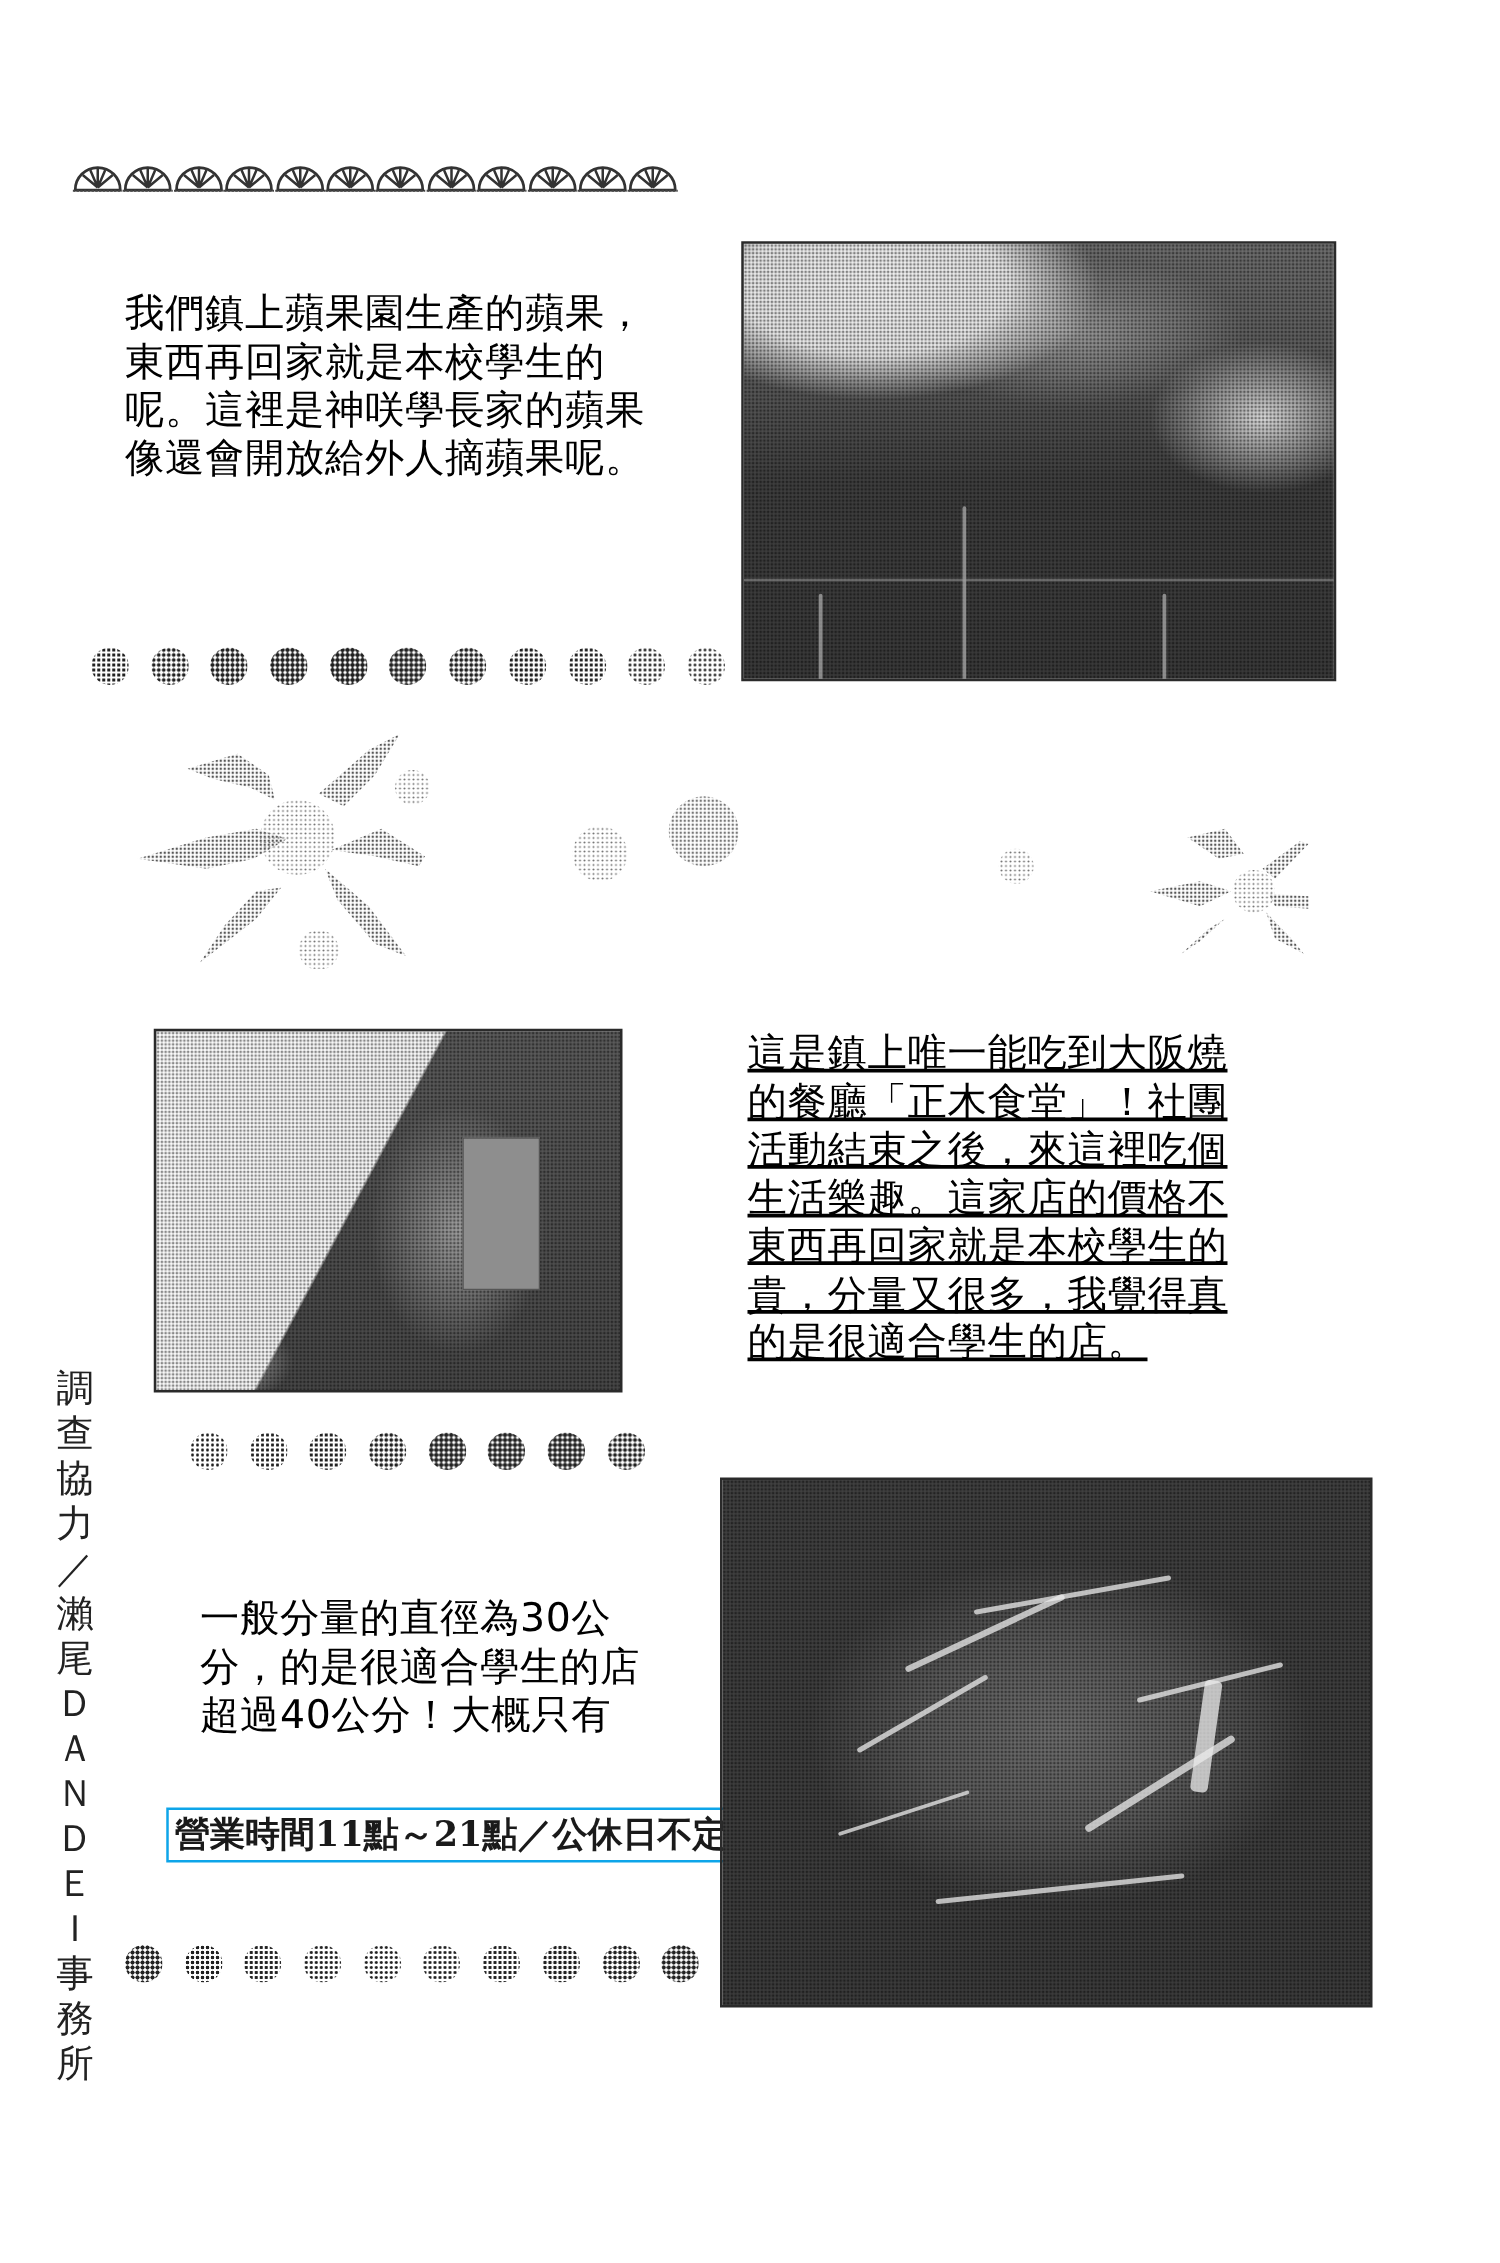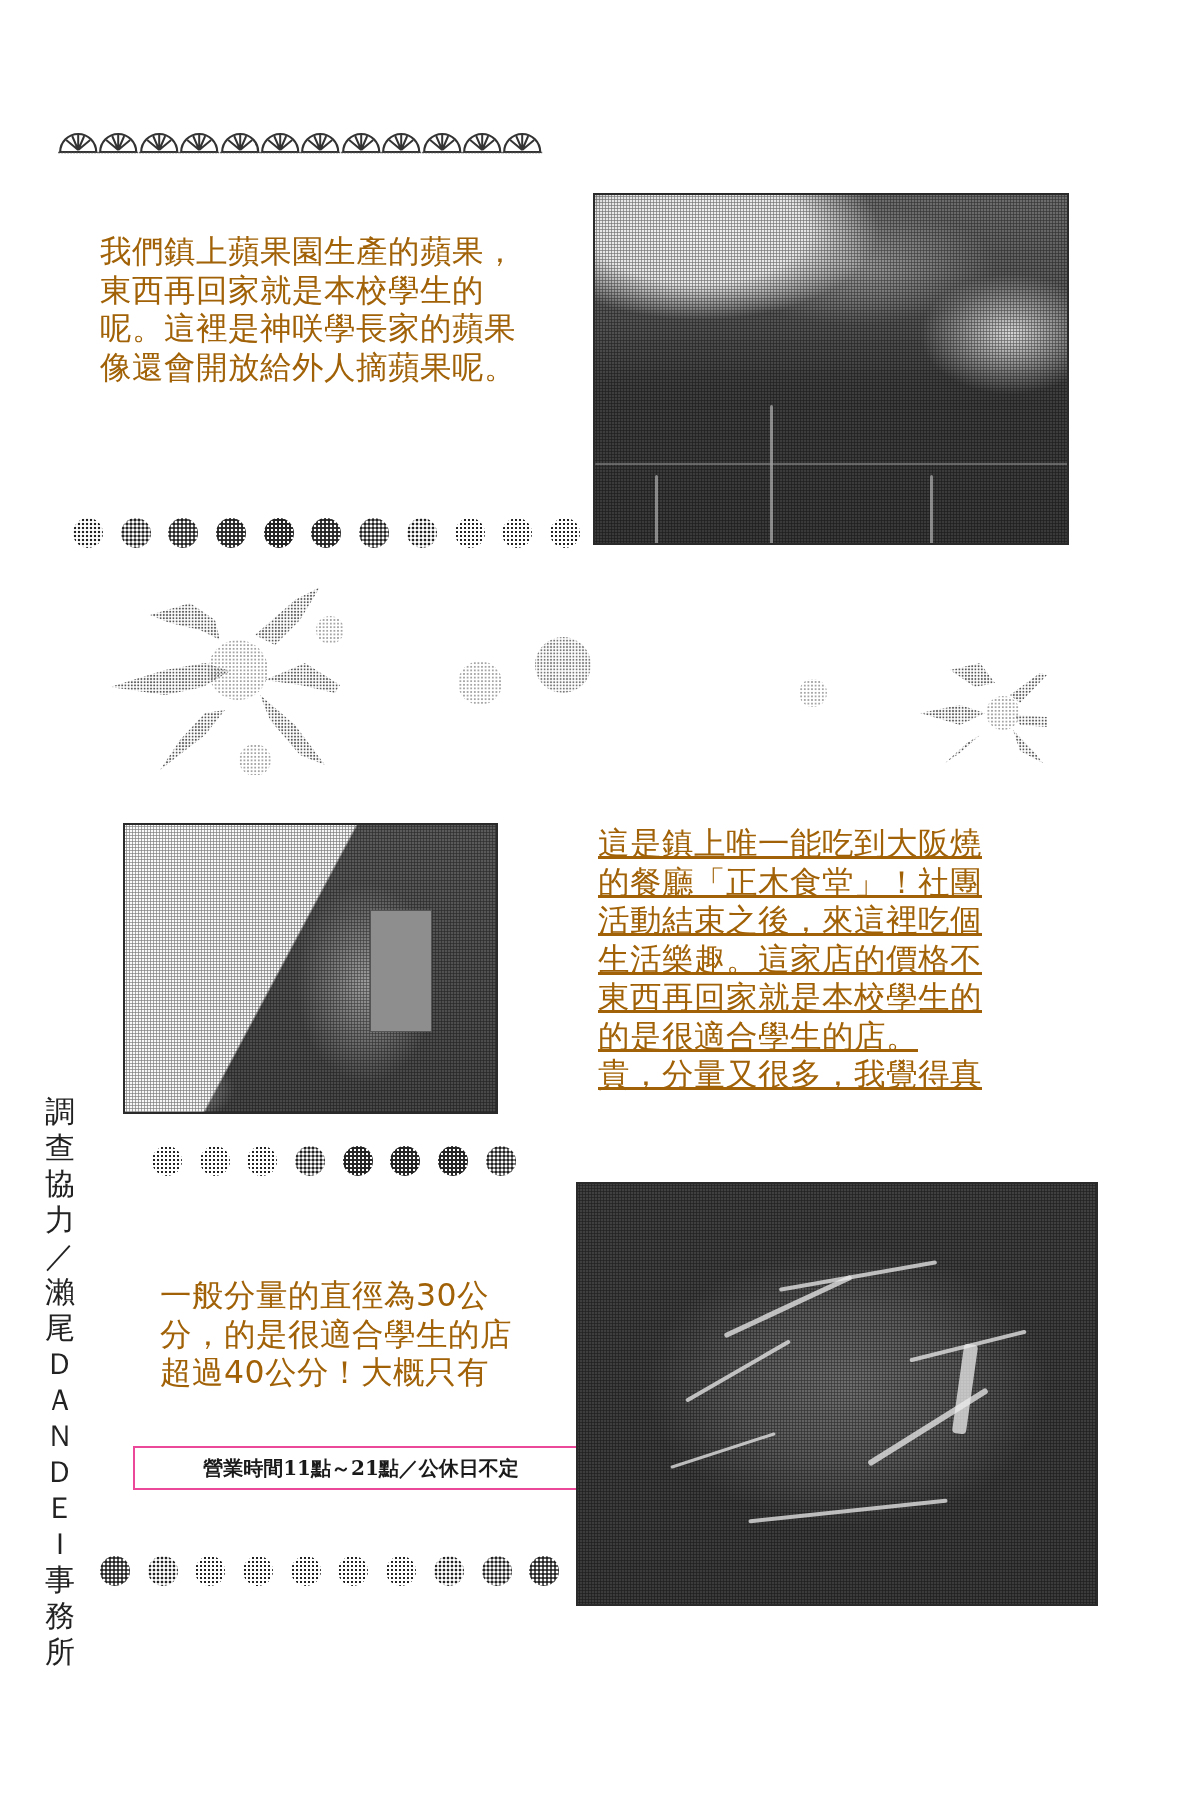--- a/index.html
+++ b/index.html
@@ -9,21 +9,21 @@
     font-family: "DejaVu Sans", "Liberation Sans", sans-serif;
   }
   .abs { position: absolute; }
 
   
   .lace { left: 58px; top: 128px; width: 485px; height: 26px; display: flex; }
   .lace-item { width: 40.4px; height: 26px; position: relative; }
   .lace-item svg { width: 100%; height: 100%; display: block; }
 
   
-  .para { font-size: 31.5px; line-height: 38.5px; letter-spacing: 0.5px; color: #a16207; }
+  .para { font-size: 31.5px; line-height: 38.5px; letter-spacing: 0.5px; color: #000000; }
   .para div { white-space: nowrap; }
   .p1 { left: 100px; top: 232px; }
   .p2 { left: 598px; top: 824px; text-decoration: underline; }
   .p3 { left: 160px; top: 1276px; }
 
   
   .photo {
     border: 2px solid #2a2a2a; box-sizing: border-box; overflow: hidden;
     background-color: #3a3a3a;
   }
@@ -59,23 +59,23 @@
   .row1 { left: 73px; top: 518px; }
   .row2 { left: 152px; top: 1146px; }
   .row3 { left: 100px; top: 1556px; }
 
   
   .deco { pointer-events: none; }
 
   
   .hours-box {
     left: 133px; top: 1446px; width: 456px; height: 44px;
-    border: 2px solid #ec4899; box-sizing: border-box;
+    border: 2px solid #0ea5e9; box-sizing: border-box;
     font-family: "DejaVu Serif", "Liberation Serif", serif;
-    font-weight: bold; font-size: 20px; line-height: 40px;
+    font-weight: bold; font-size: 28px; line-height: 40px;
     text-align: center; white-space: nowrap; color: #1a1a1a; letter-spacing: 0px;
   }
 
   
   .credit {
     left: 40px; top: 1094px; width: 40px;
     font-family: "DejaVu Serif", "Liberation Serif", serif;
     font-size: 30px; line-height: 36px; color: #222;
     text-align: center;
   }
@@ -246,22 +246,22 @@
 <div class="abs photo photo-shop">
   <div class="dots"></div>
   <div class="abs" style="left:245px;top:85px;width:60px;height:120px;background:#8e8e8e;border:1px solid #555"></div>
 </div>
 <div class="abs para p2" id="p2">
     <div>這是鎮上唯一能吃到大阪燒</div>
     <div>的餐廳「正木食堂」！社團</div>
     <div>活動結束之後，來這裡吃個</div>
     <div>生活樂趣。這家店的價格不</div>
     <div>東西再回家就是本校學生的</div>
+    <div>貴，分量又很多，我覺得真</div>
     <div>的是很適合學生的店。</div>
-    <div>貴，分量又很多，我覺得真</div>
   </div>
 
 <div class="abs dot-row row2" id="row2">
     <div class="hdot" style="width: 30px; height: 30px; background-image: radial-gradient(circle, rgb(34, 34, 34) 0.93px, rgba(0, 0, 0, 0) 1.33px); background-size: 4px 4px;"></div>
     <div class="hdot" style="width: 30px; height: 30px; background-image: radial-gradient(circle, rgb(34, 34, 34) 1.04px, rgba(0, 0, 0, 0) 1.44px); background-size: 4px 4px;"></div>
     <div class="hdot" style="width: 30px; height: 30px; background-image: radial-gradient(circle, rgb(34, 34, 34) 1.15px, rgba(0, 0, 0, 0) 1.55px); background-size: 4px 4px;"></div>
     <div class="hdot" style="width: 30px; height: 30px; background-image: radial-gradient(circle, rgb(34, 34, 34) 1.37px, rgba(0, 0, 0, 0) 1.77px); background-size: 4px 4px;"></div>
     <div class="hdot" style="width: 30px; height: 30px; background-image: radial-gradient(circle, rgb(34, 34, 34) 1.57px, rgba(0, 0, 0, 0) 1.97px); background-size: 4px 4px;"></div>
     <div class="hdot" style="width: 30px; height: 30px; background-image: radial-gradient(circle, rgb(34, 34, 34) 1.57px, rgba(0, 0, 0, 0) 1.97px); background-size: 4px 4px;"></div>
     <div class="hdot" style="width: 30px; height: 30px; background-image: radial-gradient(circle, rgb(34, 34, 34) 1.57px, rgba(0, 0, 0, 0) 1.97px); background-size: 4px 4px;"></div>

